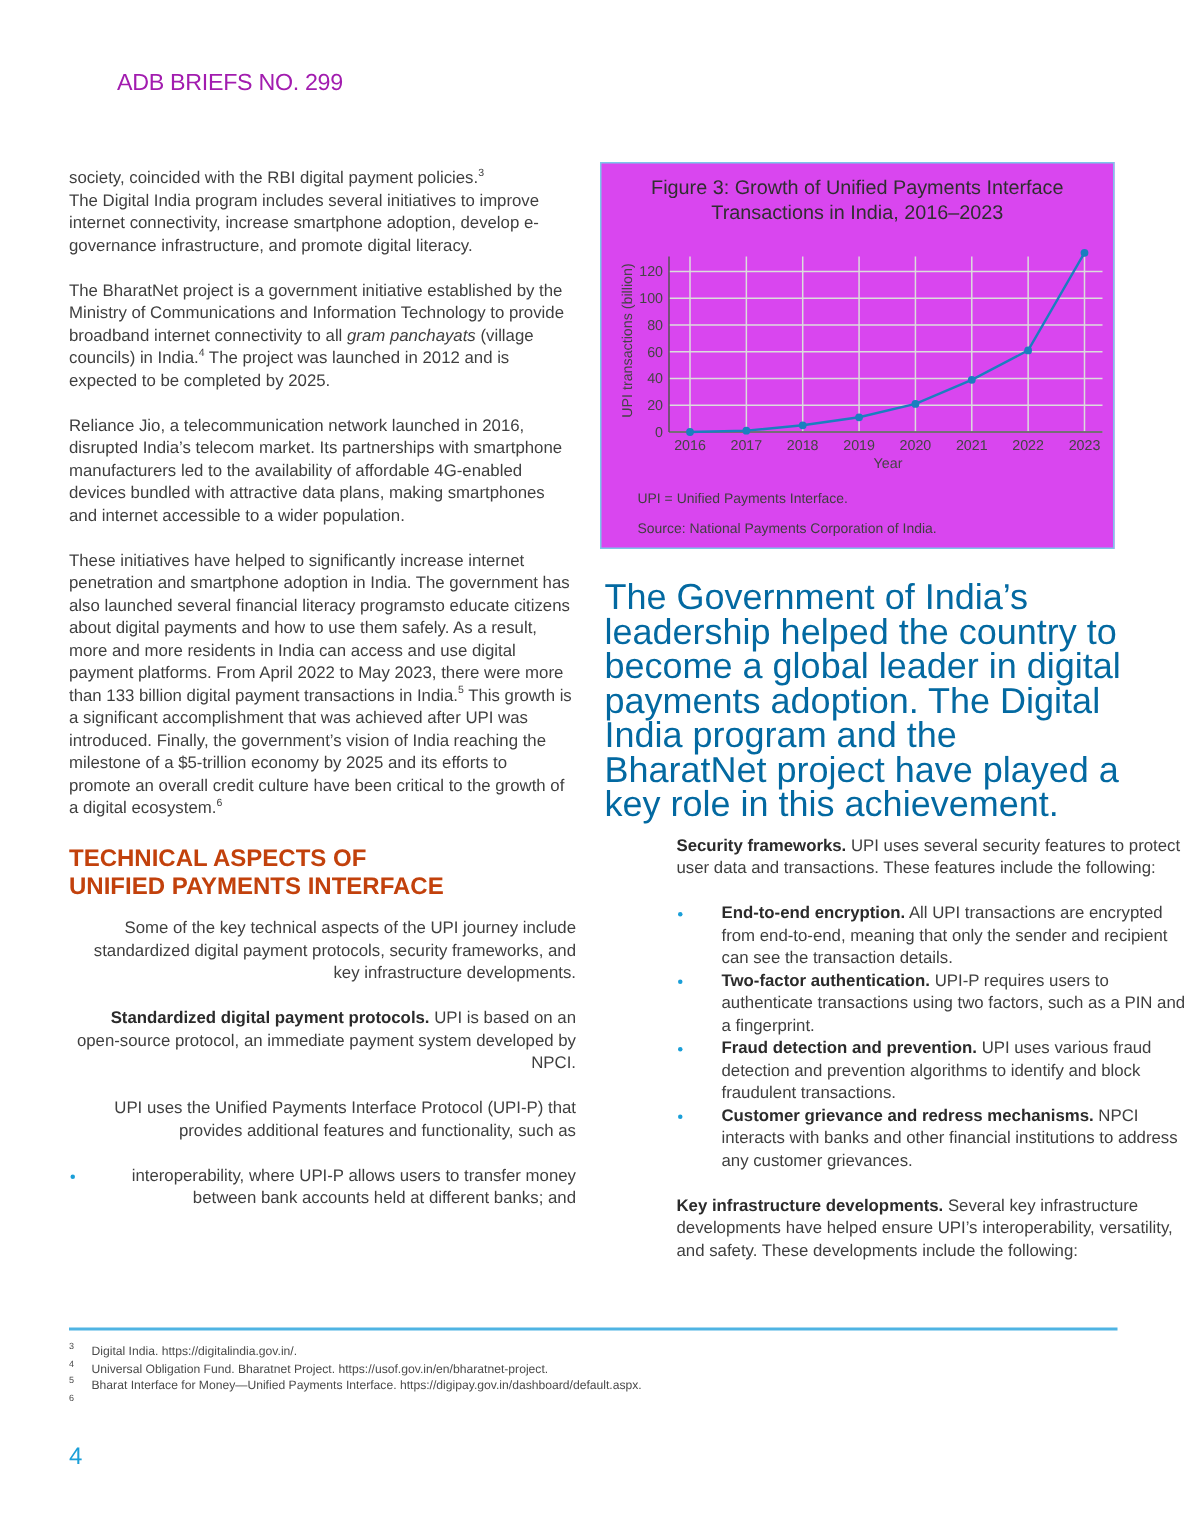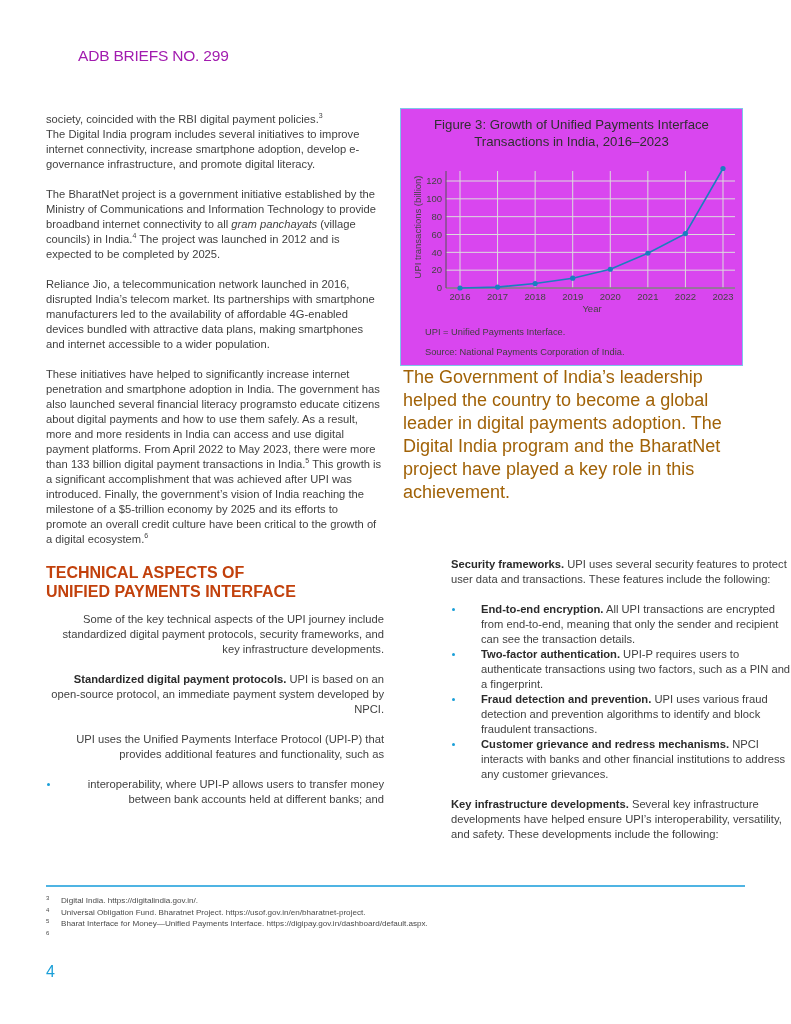--- a/index.html
+++ b/index.html
@@ -15,21 +15,21 @@
   .col-left2 { left: 46px; top: 612px; width: 338px; text-align: right; }
   .col-right2 { left: 403px; top: 557px; width: 345px; margin-left: 48px; }
   ul.bullets { list-style: none; margin: 0 0 15px 0; padding: 0; }
   ul.bullets li { position: relative; padding-left: 30px; }
   ul.bullets li .dot { position: absolute; left: 1px; top: 6px; width: 3px; height: 3px; border-radius: 50%; background: #1a9fd8; }
   b { color: #2b2b2b; }
   .chart-box { left: 400px; top: 108px; width: 343px; height: 258px; border: 1.5px solid #7cc6ea; box-sizing: border-box; background: #d946ef; }
   .chart-title { position: absolute; left: 0; top: 7px; width: 100%; text-align: center; font-size: 13.2px; line-height: 17px; color: #2f2f2f; }
   .chart-svg { position: absolute; left: 0; top: 0; }
   .chart-note { position: absolute; left: 10px; font-size: 9.3px; color: #3f3f3f; margin-left: 14px; }
-  .pull-quote { left: 403px; top: 366px; width: 345px; font-size: 18px; line-height: 23px; color: #a16207; }
+  .pull-quote { left: 403px; top: 387px; width: 345px; font-size: 24px; line-height: 23px; color: #0369a1; }
   .rule { left: 46px; top: 885px; width: 699px; height: 1.5px; background: #4fb4e3; }
   .footnotes { left: 46px; top: 895px; width: 700px; font-size: 8.1px; line-height: 11.5px; color: #4a4a4a; }
   .fn { position: relative; padding-left: 15px; }
   .fn .num { position: absolute; left: 0; top: -2px; font-size: 6px; }
   .page-num { left: 46px; top: 963px; font-size: 16px; color: #1a9fd8; }
 </style>
 </head>
 <body>
 
 <div class="abs header-title">ADB BRIEFS NO. 299</div>

